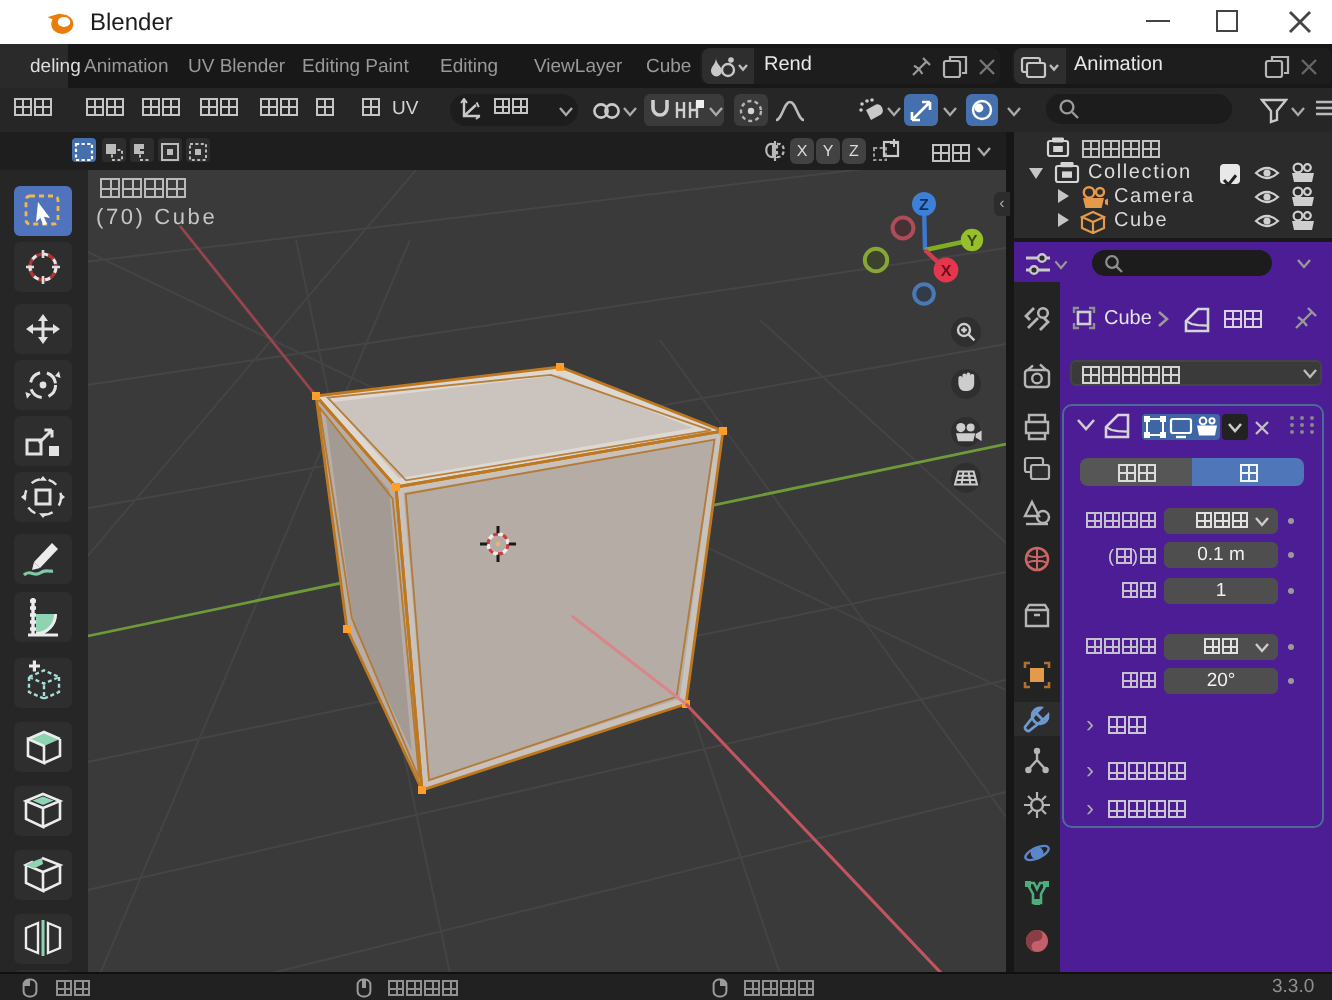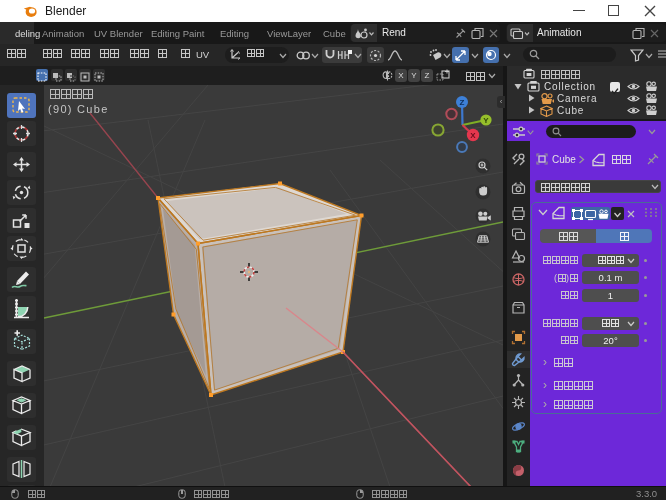--- a/index.html
+++ b/index.html
@@ -401,21 +401,21 @@
       <path d="M17 4.5 L23 7 V17 L17 19.5 Z" fill="none" stroke="#ececec" stroke-width="1.2"></path>
       <path d="M14.5 3 V21" stroke="#8fd4b2" stroke-width="1.5"></path>
     </svg>
   </div>
   <div class="tb" style="top:399.5px;height:13px"><svg width="29" height="13" viewBox="0 0 29 13">
           <path d="M10 12 L20 2 L22 4" stroke="#ececec" stroke-width="1.4" fill="none"></path>
         </svg></div>
 </div>
 
 <div class="ab g" style="left:49px;top:89px;color:#c5c5c5"><span class="cj c10"></span><span class="cj c10"></span><span class="cj c10"></span><span class="cj c10"></span></div>
-<div class="ab" style="left:48px;top:103px;font-size:11px;letter-spacing:1.3px;color:#c5c5c5">(90) Cube</div>
+<div class="ab" style="left:48px;top:103px;font-size:11px;letter-spacing:1.3px;color:#c5c5c5">(70) Cube</div>
 
 <svg class="ab" id="giz" style="left:425px;top:88px" width="78" height="160" viewBox="0 0 78 160">
   <g stroke-width="2.2">
     <line x1="37.5" y1="37" x2="37" y2="14" stroke="#3d78cf"></line>
     <line x1="37.5" y1="37" x2="61" y2="32" stroke="#7fae25"></line>
     <line x1="37.5" y1="37" x2="48" y2="47" stroke="#d23c50"></line>
   </g>
   <circle cx="37" cy="14" r="6" fill="#3d80d8"></circle>
   <text x="37" y="17" font-size="8" fill="#0c2f5e" text-anchor="middle" font-family="Liberation Sans,sans-serif" font-weight="bold">Z</text>
   <circle cx="61" cy="32" r="5.6" fill="#96bf2b"></circle>
@@ -445,21 +445,21 @@
   </g>
   <g stroke="#cdcdcd" fill="none" stroke-width="1">
     <path d="M54.2 147.8 h7.6 l1.7 6.4 h-11 z"></path>
     <path d="M56.7 147.8 l-0.9 6.4 M59.3 147.8 l0.9 6.4 M53.6 149.9 h8.8 M53.1 152 h9.8"></path>
   </g>
 </svg>
 
 <div class="ab" style="left:503px;top:66px;width:4px;height:420px;background:#161616"></div>
 <div class="ab" style="left:497px;top:96px;width:8px;height:12px;background:#2c2c2c;border-radius:3px 0 0 3px;color:#aaa;font-size:8px;line-height:12px;text-align:center">‹</div>
 
-<div class="ab" id="rp" style="left:507px;top:66px;width:159px;height:420px;background:#6d28d9">
+<div class="ab" id="rp" style="left:507px;top:66px;width:159px;height:420px;background:#4c1d95">
 
   <div class="ab" style="left:0;top:0;width:159px;height:53px;background:#2b2b2b"></div>
   <svg class="ab" style="left:16px;top:2px" width="12" height="11" viewBox="0 0 12 11">
     <rect x="1" y="2.5" width="10" height="7.5" rx="1" fill="none" stroke="#d5d5d5" stroke-width="1.1"></rect>
     <rect x="3" y="0.8" width="6" height="2.4" rx="0.7" fill="#d5d5d5"></rect>
     <rect x="3.6" y="5" width="4.8" height="3" fill="#d5d5d5"></rect>
   </svg>
   <div class="ab g" style="left:33px;top:3.5px;color:#cfcfcf"><span class="cj c9"></span><span class="cj c9"></span><span class="cj c9"></span><span class="cj c9"></span></div>
   <svg class="ab" style="left:7px;top:17px" width="8" height="7" viewBox="0 0 8 7">
         <path d="M0.5 1 H7.5 L4 6.5 Z" fill="#c5c5c5"></path>

